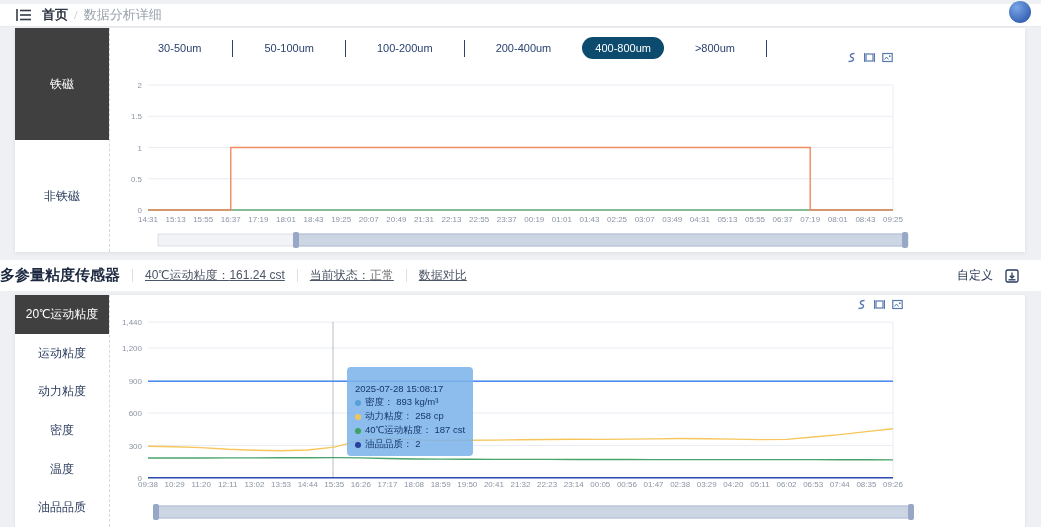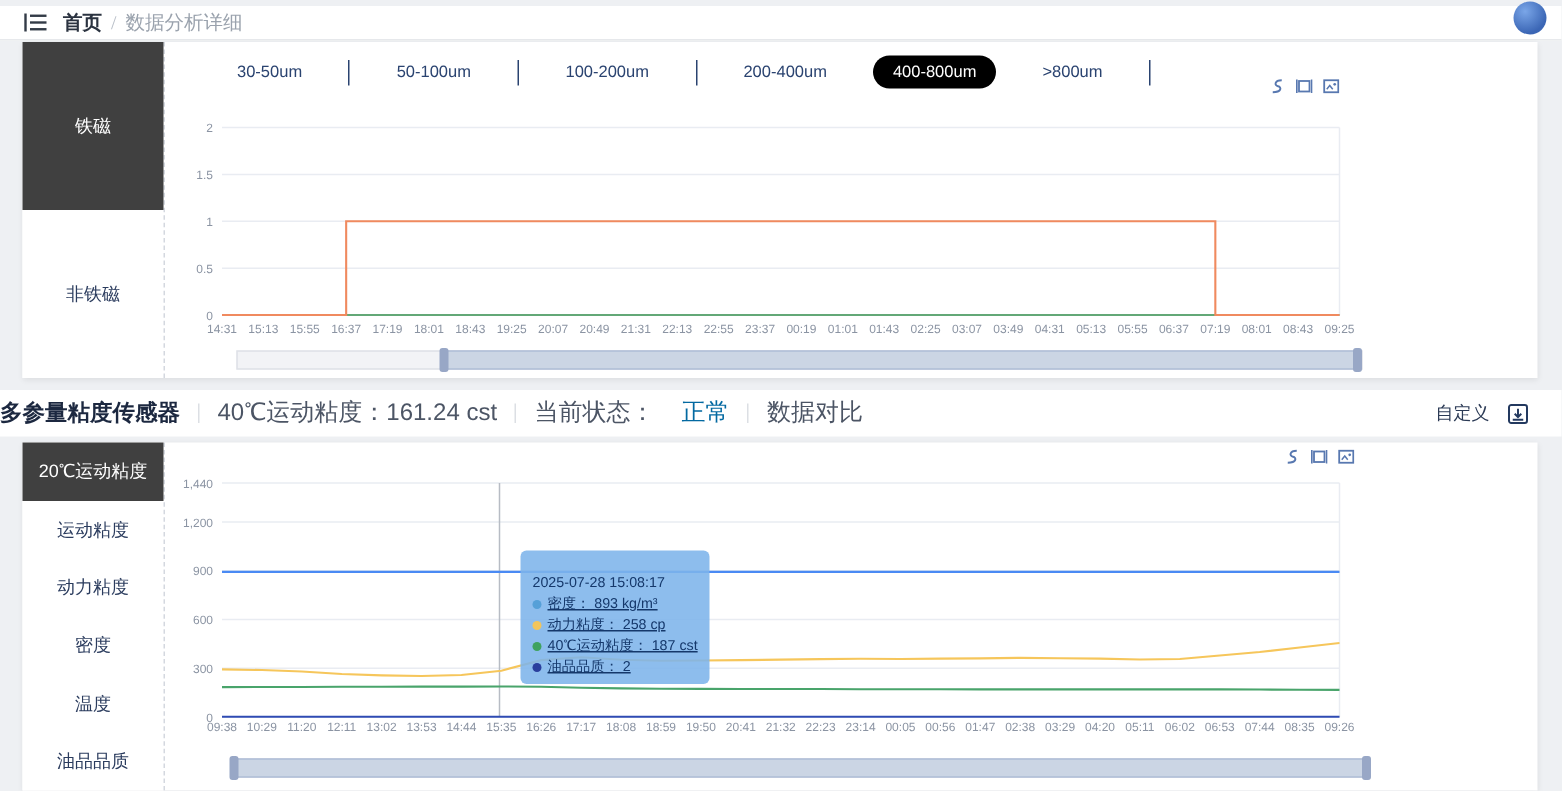--- a/index.html
+++ b/index.html
@@ -15,41 +15,41 @@
   .card { position:absolute; background:#fff; box-shadow:0 1px 4px rgba(0,0,0,.08); }
   #card1 { left:15px; top:28px; width:1010px; height:224px; }
   #card2 { left:15px; top:295px; width:1010px; height:232px; }
   .side { position:absolute; left:0; top:0; width:95px; height:100%; border-right:1px dashed #d4d8df;
     display:flex; flex-direction:column; z-index:3; background:#fff; }
   .side-item { flex:1; display:flex; align-items:center; justify-content:center;
     font-size:12px; color:#2b3c5e; cursor:pointer; }
   .side-item.sel { background:#404040; color:#fff; }
   .tabs { position:absolute; left:130px; top:8px; height:24px; display:flex; align-items:center; z-index:2;gap:18px; }
   .tab { font-size:11px; color:#2a4370; padding:5px 13px; cursor:pointer; border-radius:2px; }
-  .tab.sel { background:#000000; color:#fff;border-radius:11px; }
+  .tab.sel { background:#0c4a6e; color:#fff;border-radius:11px; }
   .tabsep { width:1px; height:17px; background:#2a4370; }
   .toolbox { position:absolute; display:flex; gap:7px; z-index:2; }
   #card1 .toolbox { right:132px; top:24px; }
   #card2 .toolbox { right:122px; top:4px; }
   .tbicon { width:11px; height:11px; cursor:pointer; }
   svg.chart { position:absolute; left:0; top:0; }
   .axlbl { font-size:8px; fill:#8b94a3; font-family:"Liberation Sans",sans-serif; }
   .band { position:absolute; left:0; top:260px; width:1041px; height:31px; background:#fff;
     display:flex; align-items:center; padding:0 22px 0 0; }
   .band-title { font-size:15px; font-weight:bold; color:#1c2840; }
   .band-sep { width:1px; height:13px; background:#dcdfe4; margin:0 12px; }
-  .stat { font-size:16px; color:#4c5565; }
-  .stat .ok { color:#0369a1;margin-left:18px; }
+  .stat { font-size:12px; color:#4c5565;text-decoration:underline; }
+  .stat .ok { color:#737373; }
   .band-right { margin-left:auto; display:flex; align-items:center; gap:12px; }
   .custom-lbl { font-size:12px; color:#2b3a55; cursor:pointer; }
   .dl-icon { width:14px; height:14px; cursor:pointer; }
   .tooltip { position:absolute; left:332px; top:72px; background:rgba(125,180,235,.88);
     border-radius:4px; padding:16px 8px 5px 8px; z-index:5; white-space:nowrap; }
   .tt-title { font-size:9.5px; color:#15386b; margin-bottom:2px; }
-  .tt-row { font-size:9.5px; color:#15386b; display:flex; align-items:center; margin-top:1px;text-decoration:underline; }
+  .tt-row { font-size:9.5px; color:#15386b; display:flex; align-items:center; margin-top:1px; }
   .tt-dot { width:6px; height:6px; border-radius:50%; margin-right:4px; flex:none; }
   .menu-icon { width:16px; height:14px; cursor:pointer; }
 </style>
 </head>
 <body>
 
 <div class="topbar">
   <svg class="menu-icon" viewBox="0 0 16 14">
     <g stroke="#333b47" stroke-width="1.6">
       <line x1="1" y1="1" x2="1" y2="13"></line>

